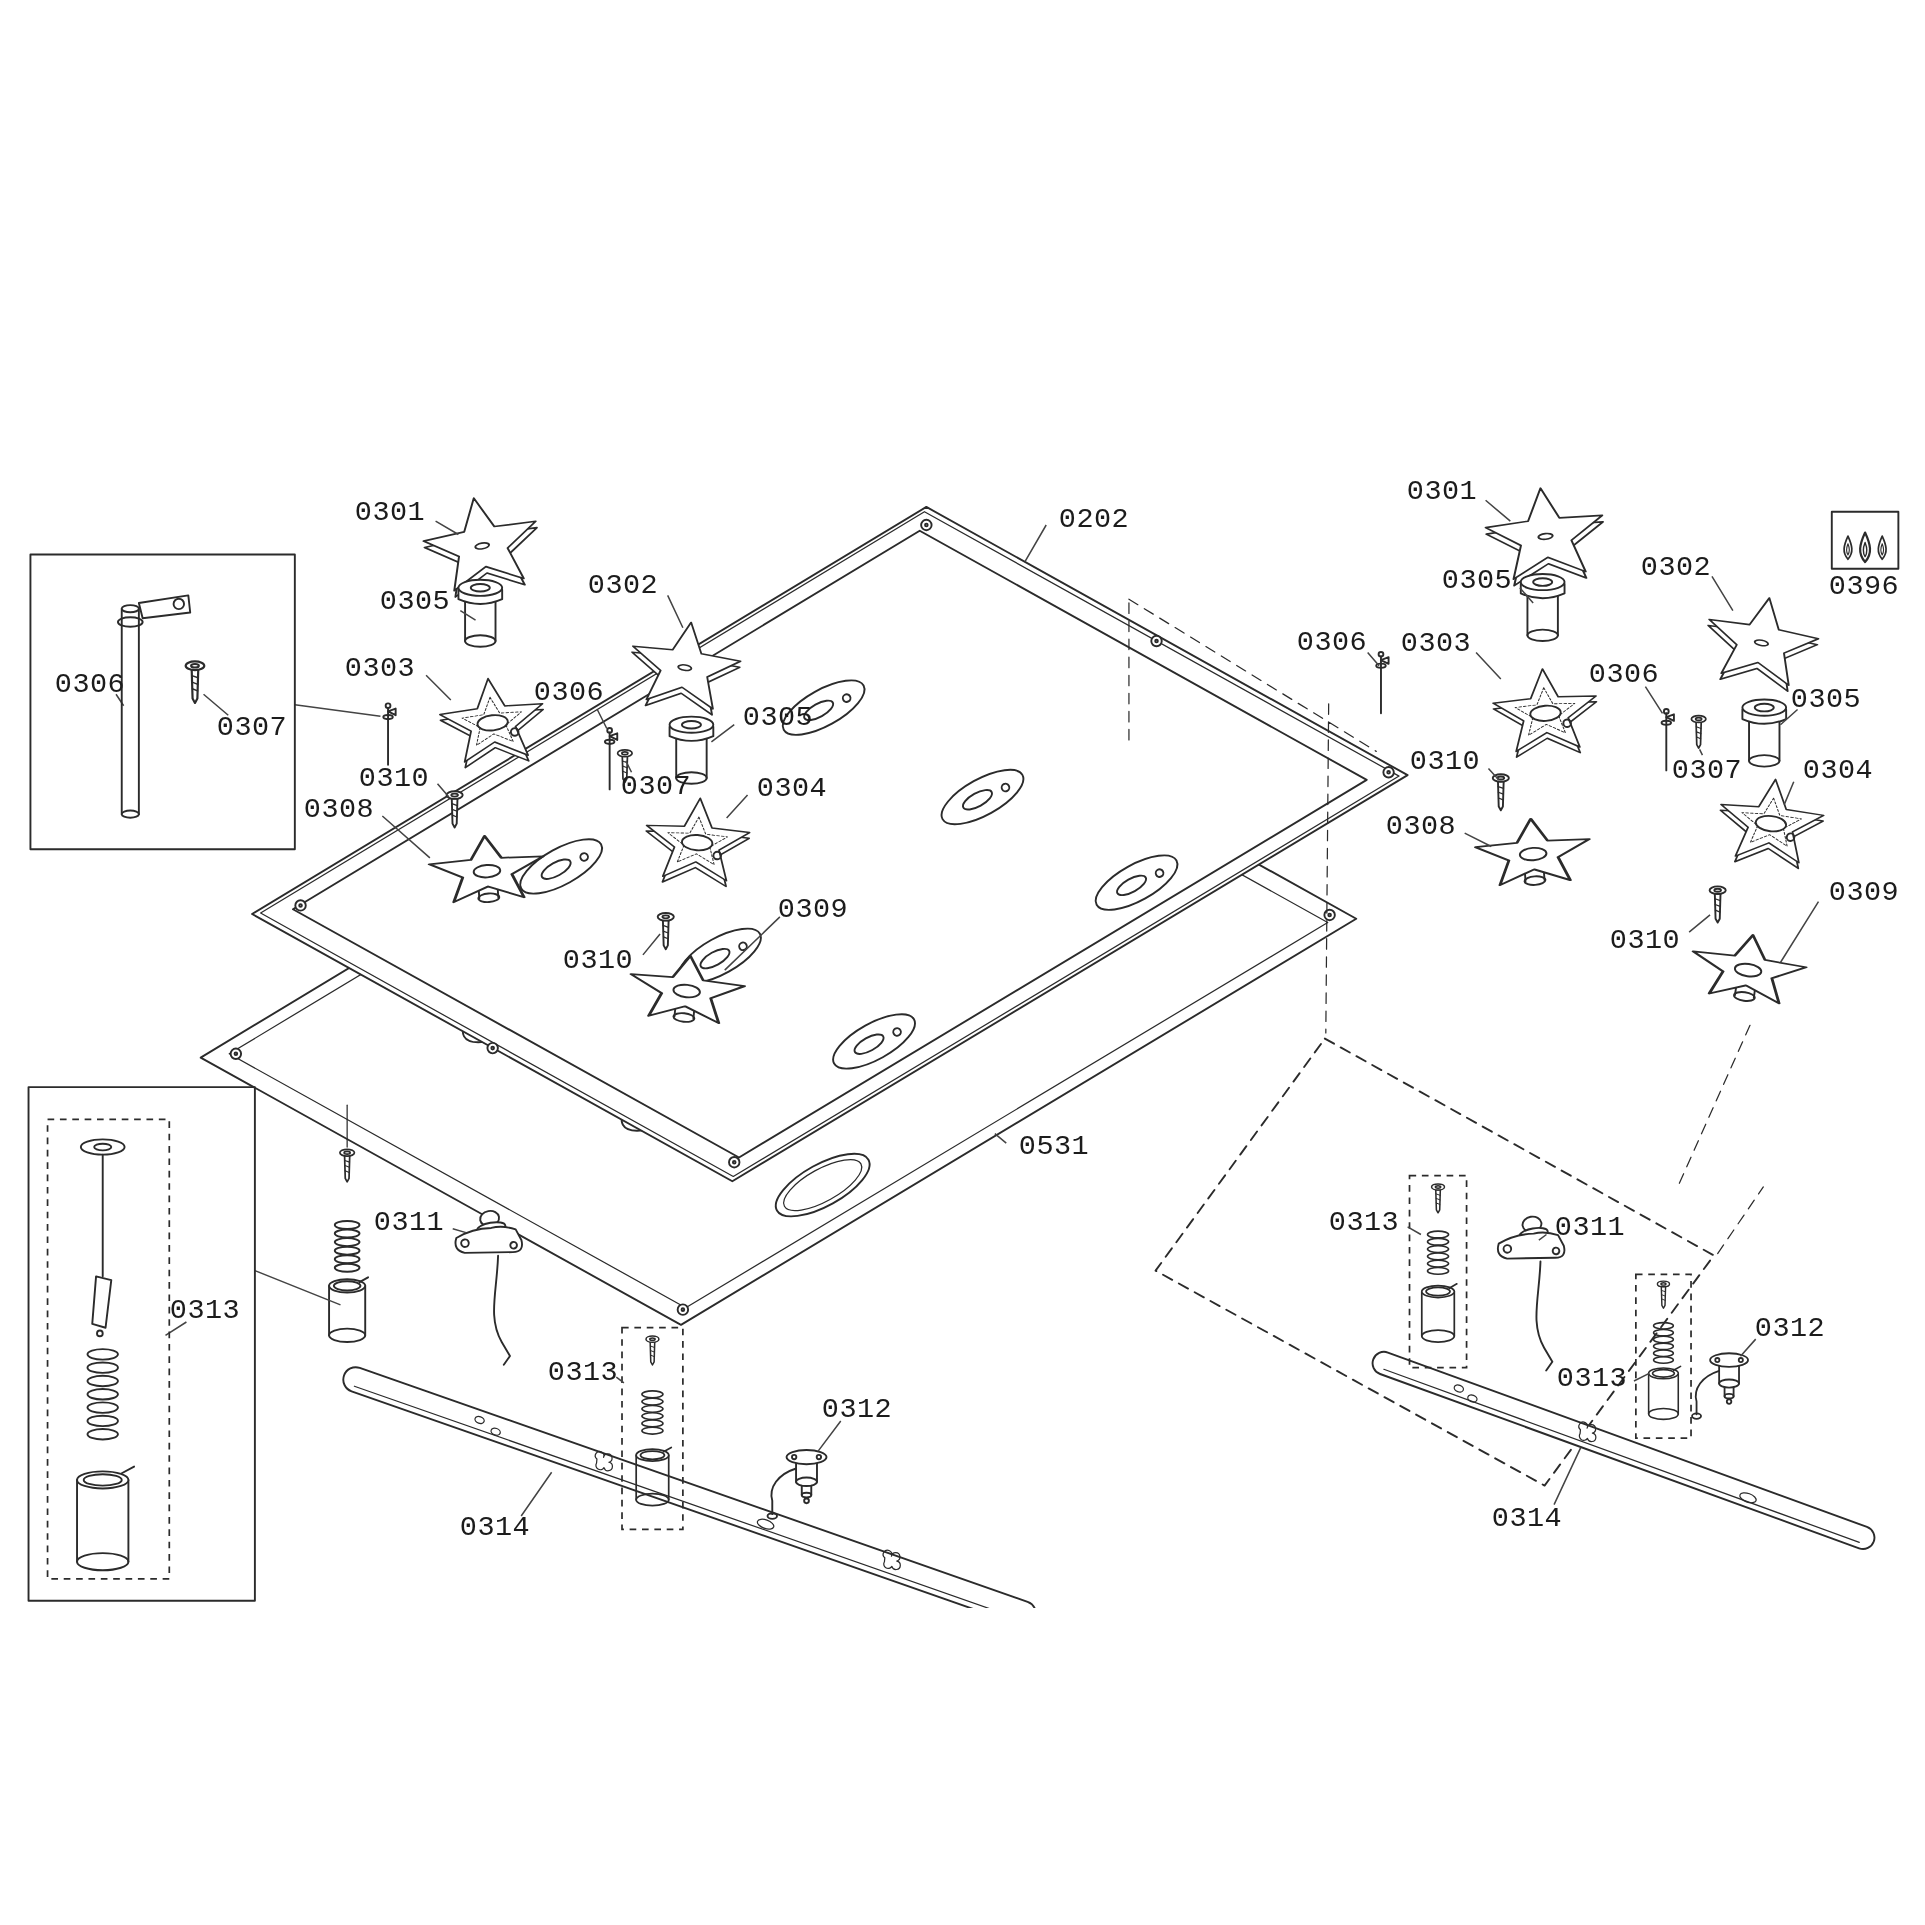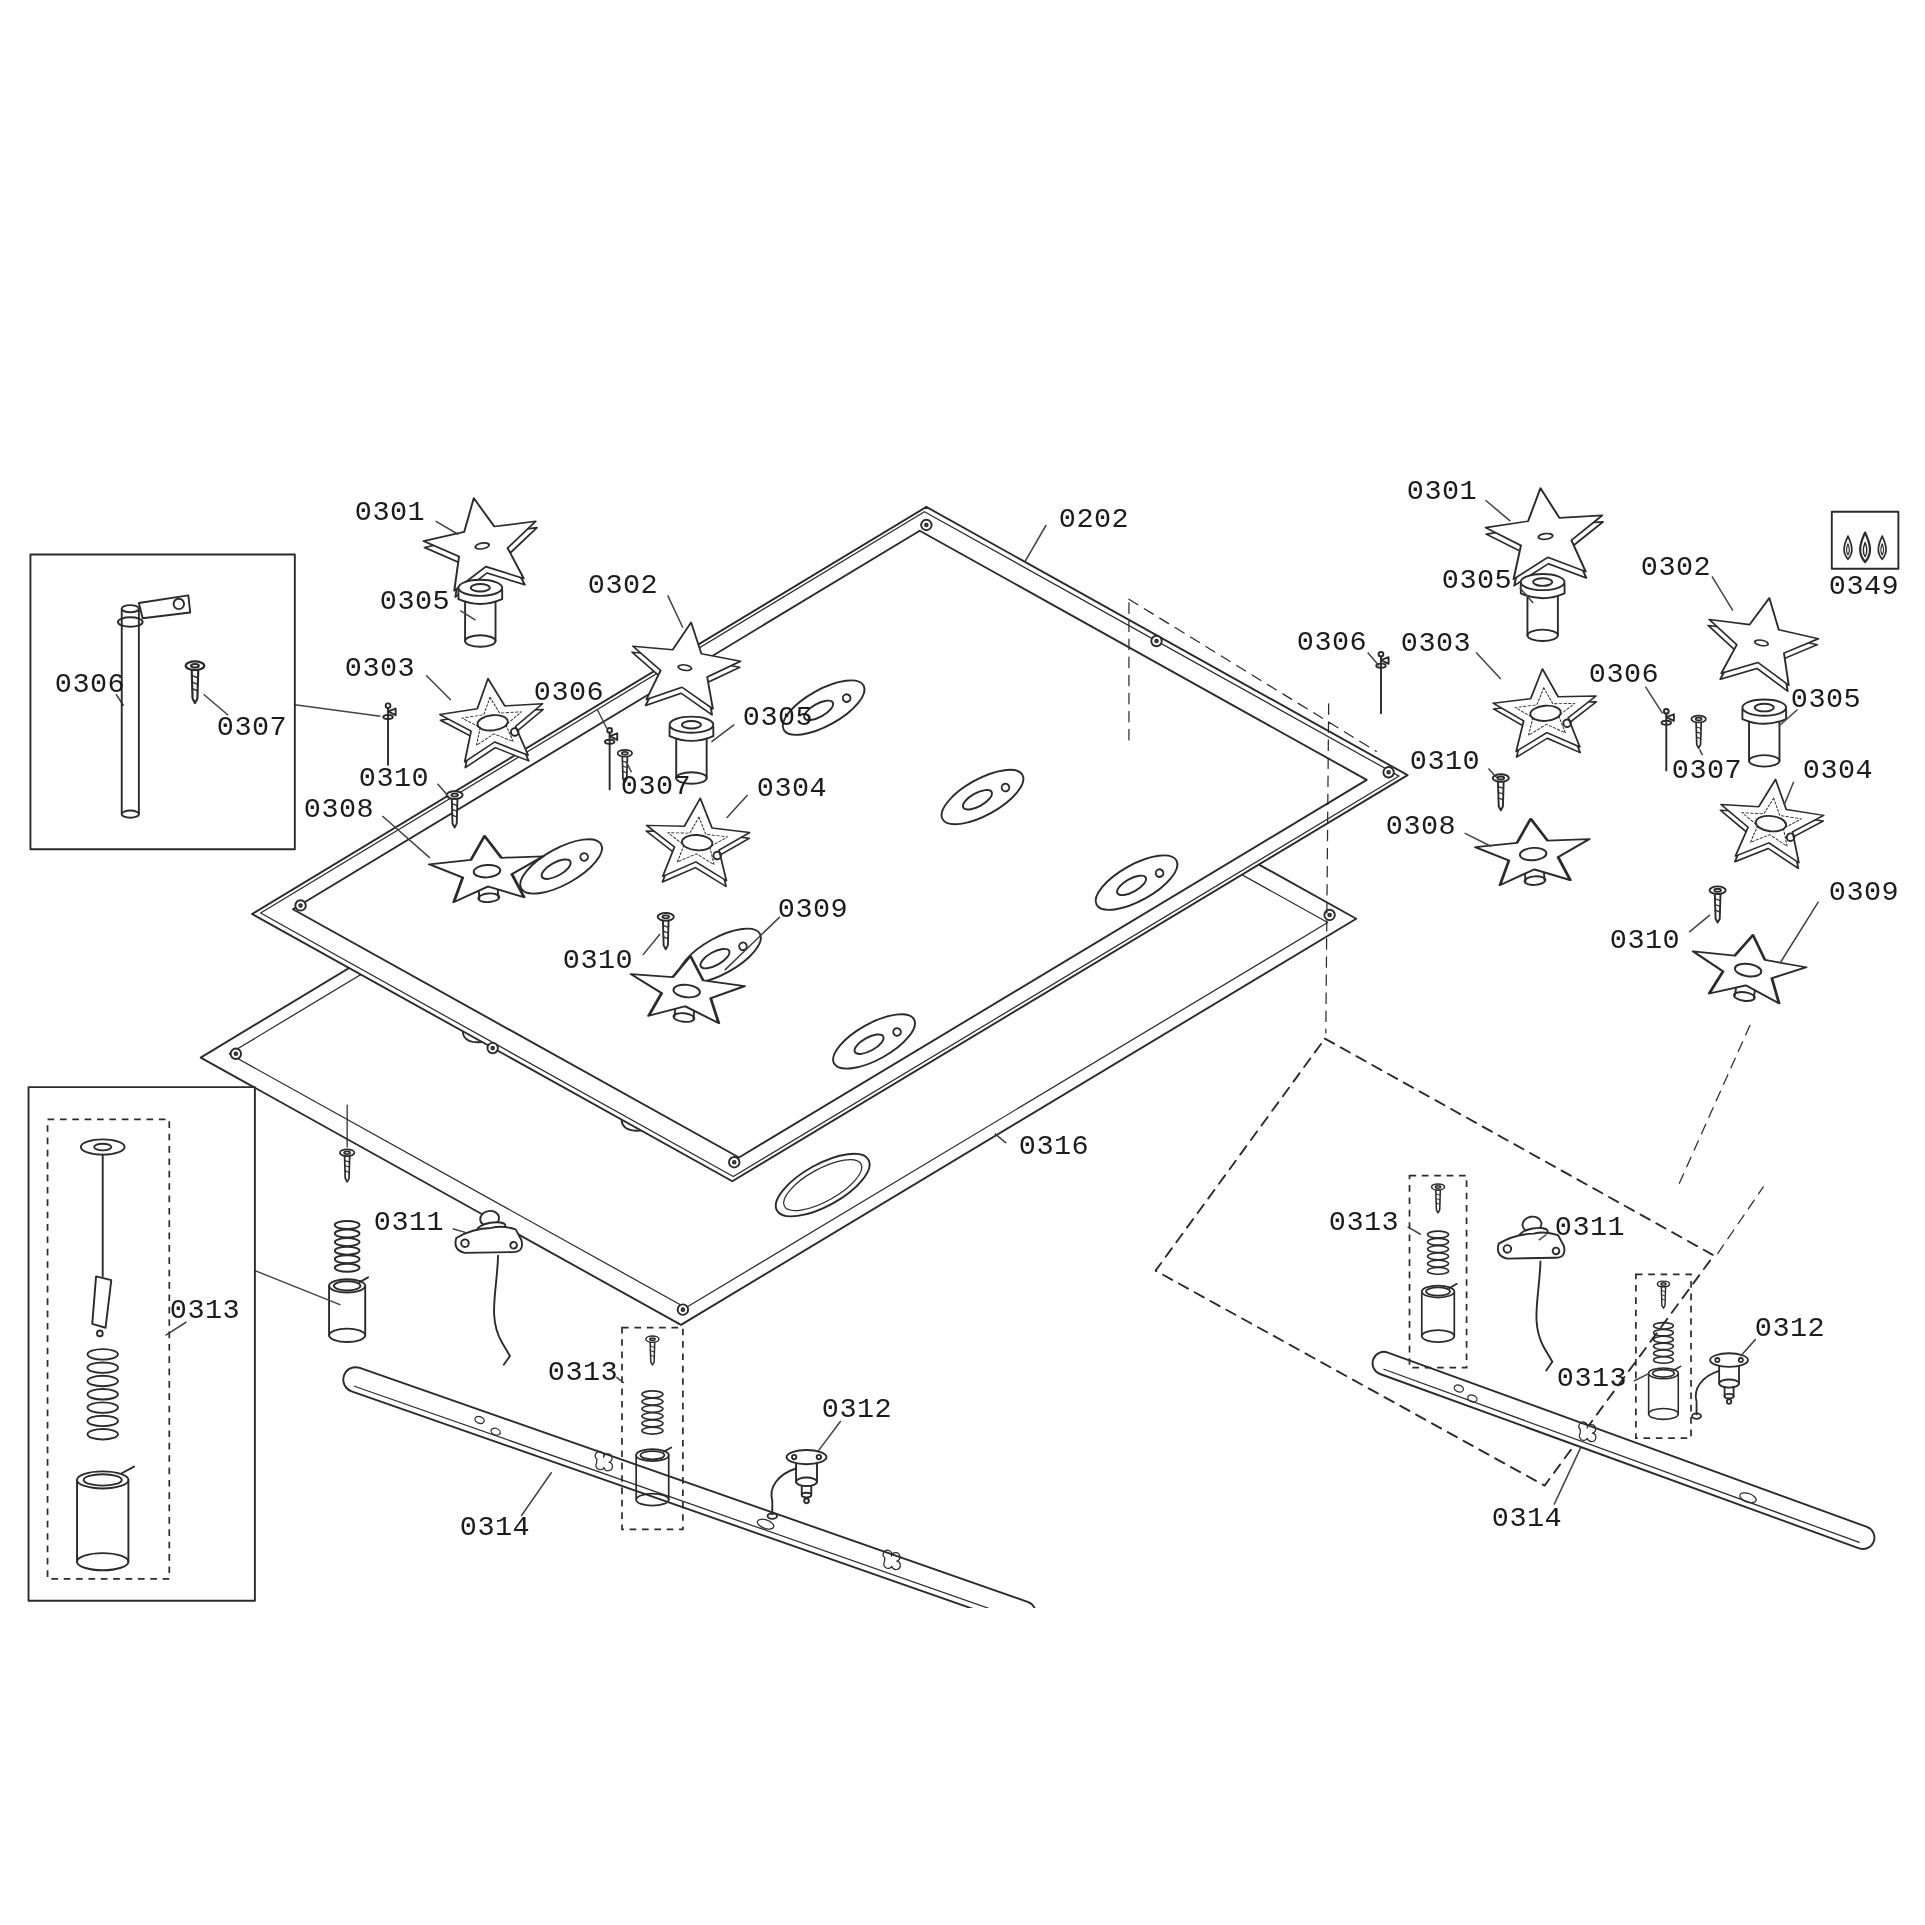--- a/index.html
+++ b/index.html
@@ -283,42 +283,42 @@
       <div class="plabel" style="left: 380px; top: 668px;">0303</div>
       <div class="plabel" style="left: 569px; top: 692px;">0306</div>
       <div class="plabel" style="left: 778px; top: 717px;">0305</div>
       <div class="plabel" style="left: 656px; top: 786px;">0307</div>
       <div class="plabel" style="left: 792px; top: 788px;">0304</div>
       <div class="plabel" style="left: 394px; top: 778px;">0310</div>
       <div class="plabel" style="left: 339px; top: 809px;">0308</div>
       <div class="plabel" style="left: 813px; top: 909px;">0309</div>
       <div class="plabel" style="left: 598px; top: 960px;">0310</div>
       <div class="plabel" style="left: 1094px; top: 519px;">0202</div>
-      <div class="plabel" style="left: 1054px; top: 1146px;">0316</div>
+      <div class="plabel" style="left: 1054px; top: 1146px;">0531</div>
       <div class="plabel" style="left: 90px; top: 684px;">0306</div>
       <div class="plabel" style="left: 252px; top: 727px;">0307</div>
       <div class="plabel" style="left: 205px; top: 1310px;">0313</div>
       <div class="plabel" style="left: 409px; top: 1222px;">0311</div>
       <div class="plabel" style="left: 583px; top: 1372px;">0313</div>
       <div class="plabel" style="left: 857px; top: 1409px;">0312</div>
       <div class="plabel" style="left: 495px; top: 1527px;">0314</div>
       <div class="plabel" style="left: 1442px; top: 491px;">0301</div>
       <div class="plabel" style="left: 1477px; top: 580px;">0305</div>
       <div class="plabel" style="left: 1676px; top: 567px;">0302</div>
       <div class="plabel" style="left: 1332px; top: 642px;">0306</div>
       <div class="plabel" style="left: 1436px; top: 643px;">0303</div>
       <div class="plabel" style="left: 1624px; top: 674px;">0306</div>
       <div class="plabel" style="left: 1826px; top: 699px;">0305</div>
       <div class="plabel" style="left: 1445px; top: 761px;">0310</div>
       <div class="plabel" style="left: 1707px; top: 770px;">0307</div>
       <div class="plabel" style="left: 1838px; top: 770px;">0304</div>
       <div class="plabel" style="left: 1421px; top: 826px;">0308</div>
       <div class="plabel" style="left: 1864px; top: 892px;">0309</div>
       <div class="plabel" style="left: 1645px; top: 940px;">0310</div>
-      <div class="plabel" style="left: 1864px; top: 586px;">0349</div>
+      <div class="plabel" style="left: 1864px; top: 586px;">0396</div>
       <div class="plabel" style="left: 1364px; top: 1222px;">0313</div>
       <div class="plabel" style="left: 1590px; top: 1227px;">0311</div>
       <div class="plabel" style="left: 1790px; top: 1328px;">0312</div>
       <div class="plabel" style="left: 1592px; top: 1378px;">0313</div>
       <div class="plabel" style="left: 1527px; top: 1518px;">0314</div>
     </div>
 </div>
 
 
 </body></html>

